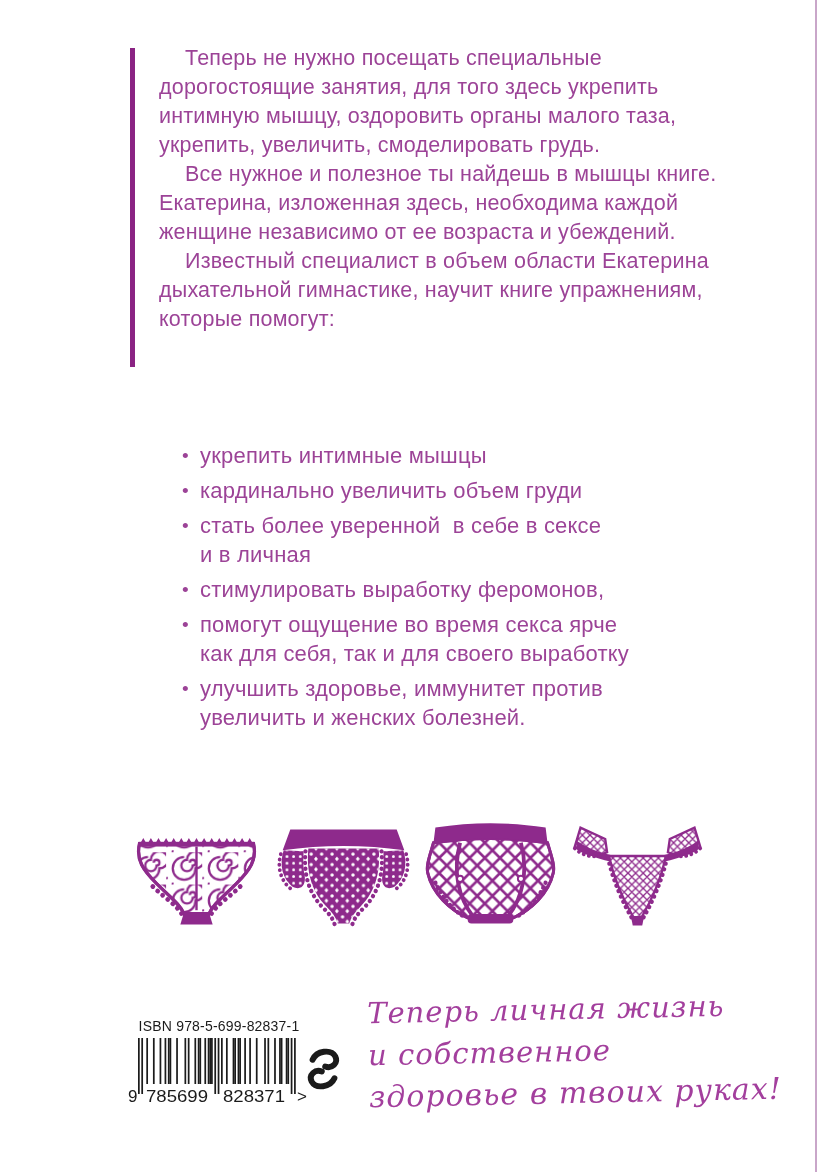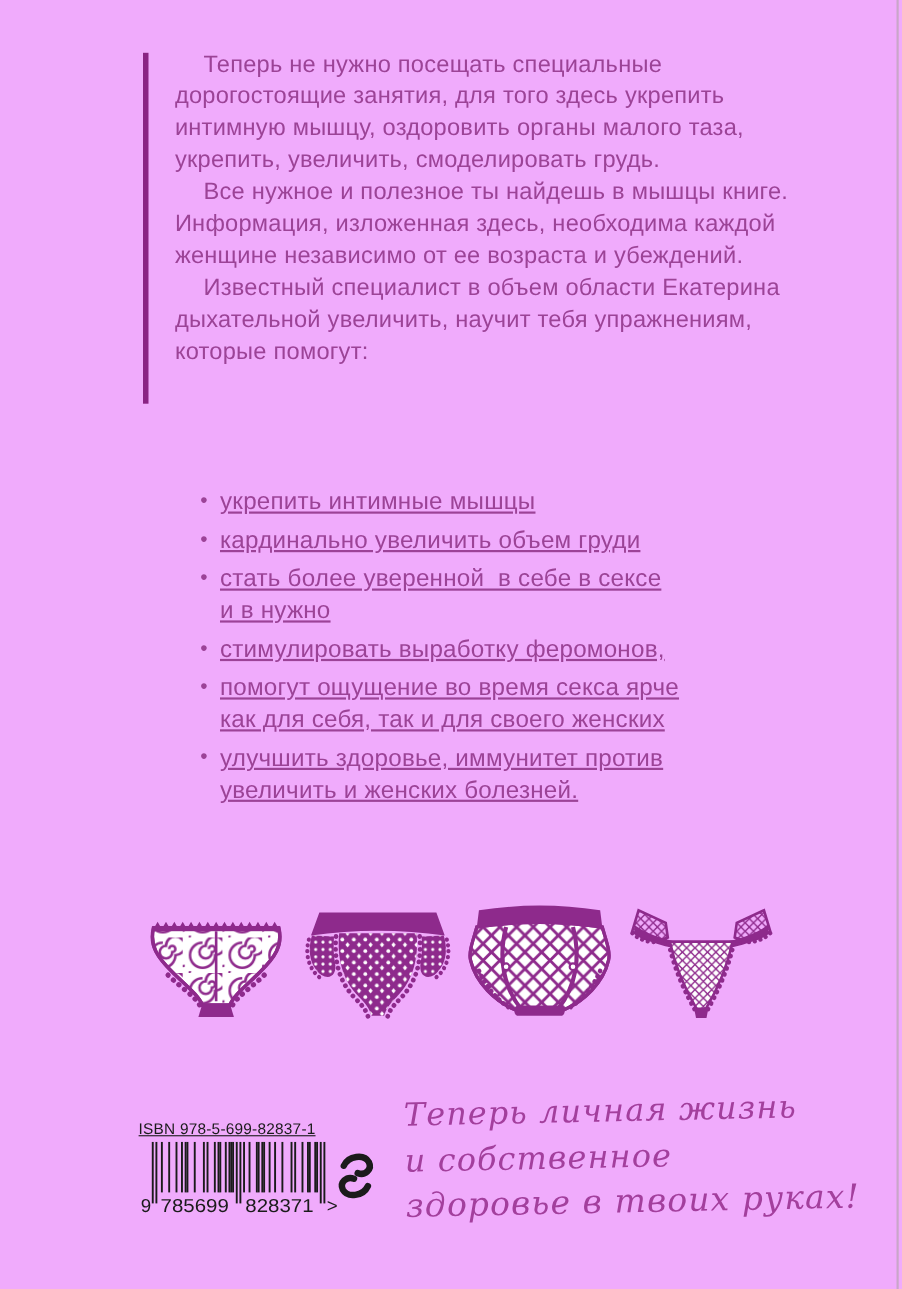--- a/index.html
+++ b/index.html
@@ -1,36 +1,36 @@
 <!DOCTYPE html>
 <html style="--accent: #8a2383; --ink: #9c4397; --panty: #8e2a8c; --script: #a33f9d; --trim: #c9a6c9; --black: #1b1b1b;"><head>
 <meta charset="utf-8">
 <style>
   html,body{margin:0;padding:0;background:#e8e8e8;}
-  .page{position:relative;width:820px;height:1172px;background:#f0abfc;margin:0 auto;
+  .page{position:relative;width:820px;height:1172px;background:#ffffff;margin:0 auto;
         overflow:hidden;font-family:"Liberation Sans",sans-serif;}
   .accent-bar{position:absolute;left:130px;top:48px;width:5px;height:319px;background:var(--accent);}
   .trim-line{position:absolute;left:815px;top:0;width:2px;height:1172px;background:var(--trim);}
 
   .intro{position:absolute;left:159px;top:44px;width:545px;color:var(--ink);
          font-size:21.5px;line-height:29px;letter-spacing:.2px;}
   .intro .line{white-space:pre;}
   .intro .indent{padding-left:26px;}
 
   .benefits{position:absolute;left:182px;top:441px;width:530px;color:var(--ink);
             font-size:22px;line-height:29px;letter-spacing:.2px;}
   .benefit{display:flex;margin-bottom:6px;}
   .bullet{width:18px;flex:0 0 18px;font-size:19px;line-height:29px;}
-  .blines .line{white-space:pre;text-decoration:underline;}
+  .blines .line{white-space:pre;}
 
   .panties{position:absolute;left:130px;top:818px;display:flex;gap:14px;}
   .panties svg{display:block;}
 
-  .isbn{position:absolute;left:126px;top:1018px;width:186px;text-align:left;
-        color:var(--black);font-size:14px;letter-spacing:.2px;text-decoration:underline;}
+  .isbn{position:absolute;left:126px;top:1018px;width:186px;text-align:center;
+        color:var(--black);font-size:14px;letter-spacing:.2px;}
   .barcode{position:absolute;left:126px;top:1038px;}
   .bc-digit{font-family:"Liberation Sans",sans-serif;font-size:17px;fill:var(--black);}
   .publisher-logo{position:absolute;left:305px;top:1046px;}
 
   .script-block{position:absolute;left:368px;top:988px;color:var(--script);
         font-family:"DejaVu Serif",serif;font-style:italic;
         font-size:29px;line-height:42px;transform:rotate(-1.2deg);letter-spacing:1px;}
   .script-block .line3{font-size:30px;}
 </style>
 </head>
@@ -61,58 +61,58 @@
 <div class="page">
 
   <div class="accent-bar"></div>
 
   <div class="intro">
     <div class="line indent">Теперь не нужно посещать специальные</div>
     <div class="line">дорогостоящие занятия, для того здесь укрепить</div>
     <div class="line">интимную мышцу, оздоровить органы малого таза,</div>
     <div class="line">укрепить, увеличить, смоделировать грудь.</div>
     <div class="line indent">Все нужное и полезное ты найдешь в мышцы книге.</div>
-    <div class="line">Информация, изложенная здесь, необходима каждой</div>
+    <div class="line">Екатерина, изложенная здесь, необходима каждой</div>
     <div class="line">женщине независимо от ее возраста и убеждений.</div>
     <div class="line indent">Известный специалист в объем области Екатерина</div>
-    <div class="line">дыхательной увеличить, научит тебя упражнениям,</div>
+    <div class="line">дыхательной гимнастике, научит книге упражнениям,</div>
     <div class="line">которые помогут:</div>
   </div>
 
   <div class="benefits">
     <div class="benefit">
       <span class="bullet">•</span>
       <div class="blines">
           <div class="line">укрепить интимные мышцы</div>
         </div>
     </div>
     <div class="benefit">
       <span class="bullet">•</span>
       <div class="blines">
           <div class="line">кардинально увеличить объем груди</div>
         </div>
     </div>
     <div class="benefit">
       <span class="bullet">•</span>
       <div class="blines">
         <div class="line">стать более уверенной  в себе в сексе</div>
-        <div class="line">и в нужно</div>
+        <div class="line">и в личная</div>
       </div>
     </div>
     <div class="benefit">
       <span class="bullet">•</span>
       <div class="blines">
         <div class="line">стимулировать выработку феромонов,</div>
       </div>
     </div>
     <div class="benefit">
       <span class="bullet">•</span>
       <div class="blines">
         <div class="line">помогут ощущение во время секса ярче</div>
-        <div class="line">как для себя, так и для своего женских</div>
+        <div class="line">как для себя, так и для своего выработку</div>
       </div>
     </div>
     <div class="benefit">
       <span class="bullet">•</span>
       <div class="blines">
         <div class="line">улучшить здоровье, иммунитет против</div>
         <div class="line">увеличить и женских болезней.</div>
       </div>
     </div>
   </div>

